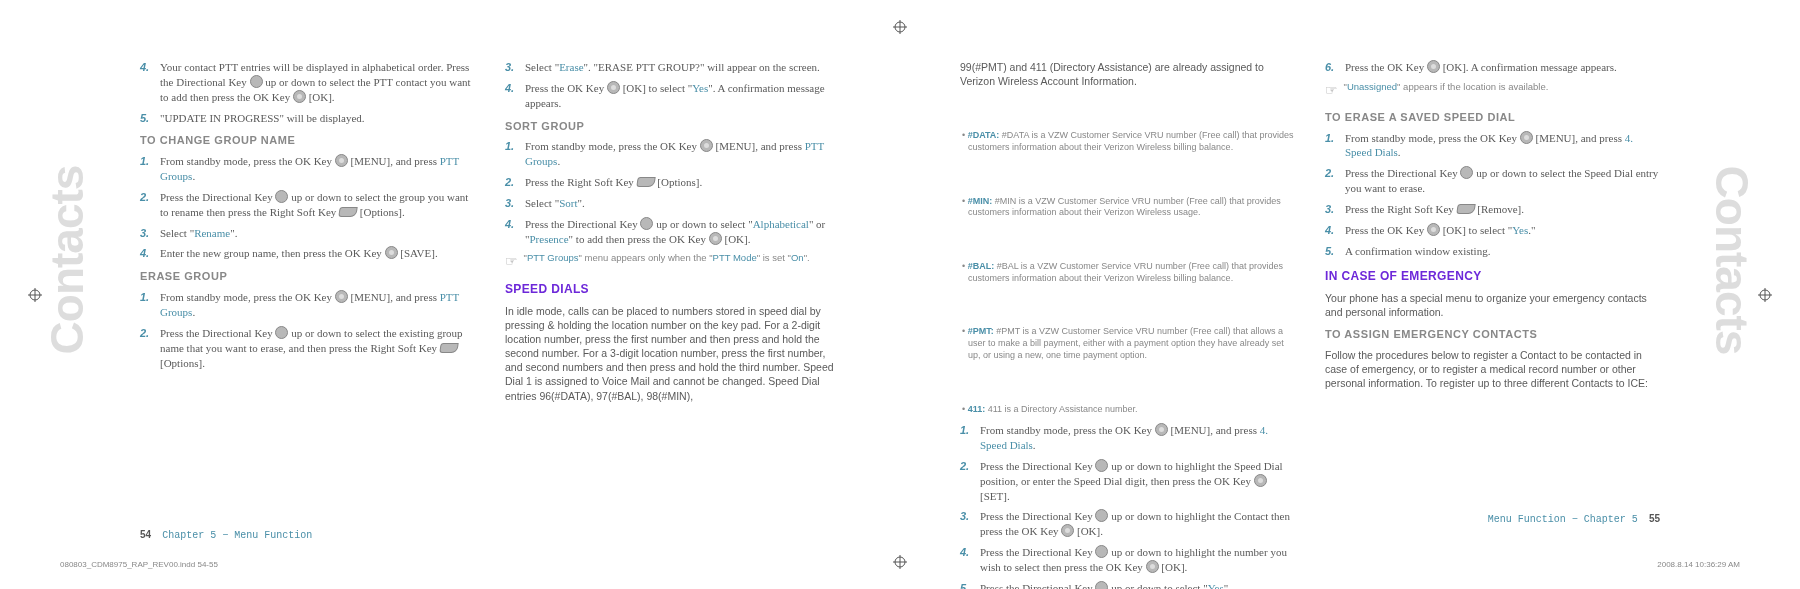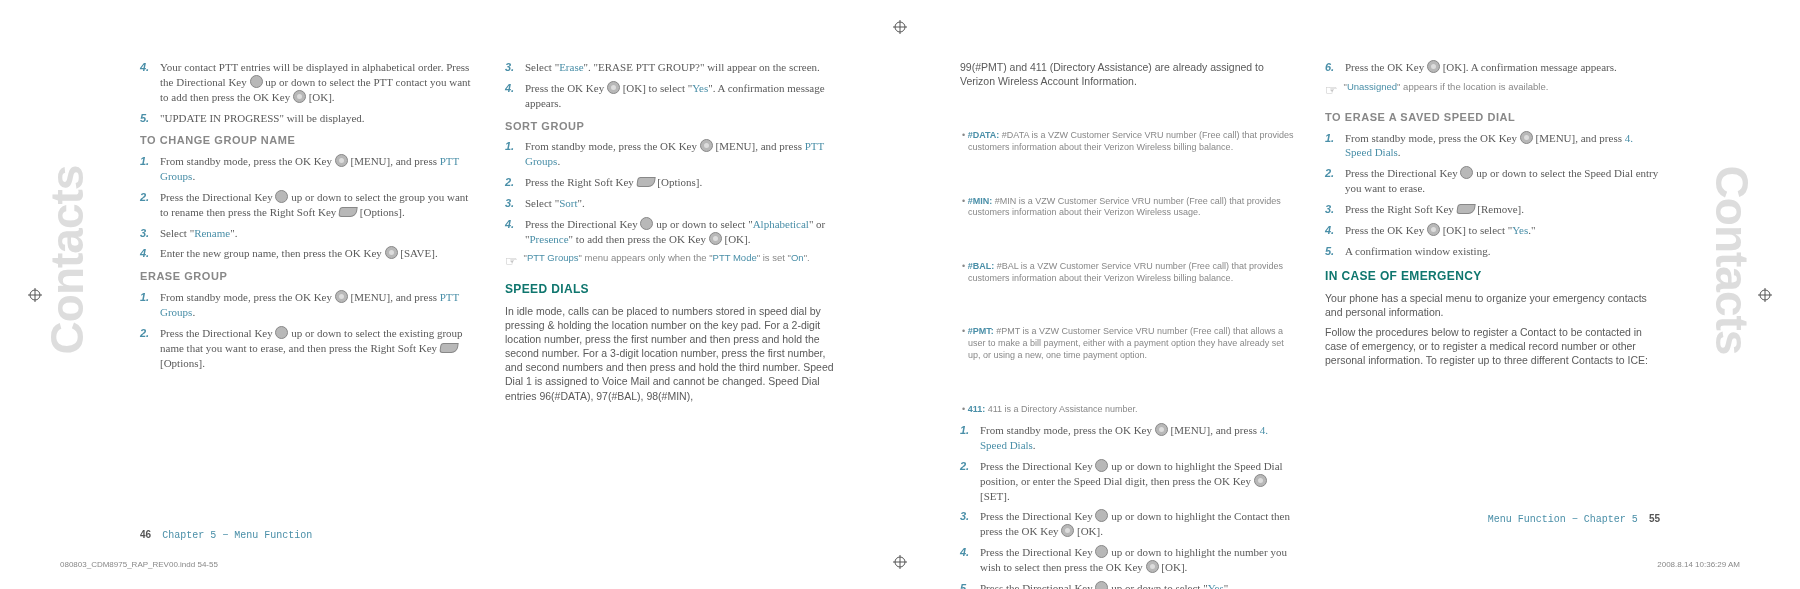--- a/index.html
+++ b/index.html
@@ -7,21 +7,21 @@
   .spread { width: 1800px; height: 589px; position: relative; display: flex; }
   .page { width: 900px; height: 589px; position: relative; padding: 60px 60px 60px 140px; }
   .page.right { padding: 60px 140px 60px 60px; }
   .columns { display: flex; gap: 30px; height: 440px; }
   .col { flex: 1; font-size: 11px; line-height: 1.35; }
   .col p, .col li { margin-bottom: 6px; }
   ol { list-style: none; padding-left: 0; }
   li { display: flex; gap: 6px; }
   li .num { color: #4a8fa8; font-weight: bold; min-width: 14px; font-style: italic; }
   li .body { flex: 1; font-family: Liberation Serif, serif; }
-  h3 { color: #0f766e; font-size: 12px; font-weight: bold; margin: 10px 0 6px; letter-spacing: 0.03em; }
+  h3 { color: #6d28d9; font-size: 12px; font-weight: bold; margin: 10px 0 6px; letter-spacing: 0.03em; }
   h4 { color: #888; font-size: 11px; font-weight: bold; margin: 8px 0 6px; letter-spacing: 0.05em; }
   .link { color: #4a8fa8; }
   .icon-ok { display: inline-block; width: 13px; height: 13px; border-radius: 50%; background: #b8b8b8; border: 1px solid #888; vertical-align: -2px; position: relative; }
   .icon-ok::after { content: ""; position: absolute; inset: 3px; border-radius: 50%; background: #ddd; }
   .icon-nav { display: inline-block; width: 13px; height: 13px; border-radius: 50%; background: #b8b8b8; border: 1px solid #888; vertical-align: -2px; }
   .icon-soft { display: inline-block; width: 18px; height: 10px; background: #b8b8b8; border: 1px solid #888; border-radius: 3px 0 6px 3px; vertical-align: -1px; transform: skewX(-8deg); }
   .note { display: flex; gap: 6px; font-size: 9.5px; color: #888; margin: 6px 0 10px; }
   .note .hand { font-size: 14px; color: #999; }
   .fine { font-size: 9px; color: #888; line-height: 1.3; padding-left: 8px; text-indent: -6px; margin-bottom: 3px; margin-top: 42px; }
   .fine b { color: #4a8fa8; font-weight: bold; }
@@ -135,21 +135,21 @@
           <span class="hand">☞</span>
           <span><span>"</span><span class="link">PTT Groups</span><span>" menu appears only when the "</span><span class="link">PTT Mode</span><span>" is set "</span><span class="link">On</span><span>".</span></span>
         </div>
 
         <h3>SPEED DIALS</h3>
         <p class="intro">In idle mode, calls can be placed to numbers stored in speed dial by pressing &amp; holding the location number on the key pad. For a 2-digit location number, press the first number and then press and hold the second number. For a 3-digit location number, press the first number, and second numbers and then press and hold the third number. Speed Dial 1 is assigned to Voice Mail and cannot be changed. Speed Dial entries 96(#DATA), 97(#BAL), 98(#MIN),</p>
       </div>
     </div>
 
     <div class="footer-left">
-      <span class="pnum">46</span>&nbsp;&nbsp;&nbsp;
+      <span class="pnum">54</span>&nbsp;&nbsp;&nbsp;
       <span class="chap">Chapter 5 − Menu Function</span>
     </div>
   </div>
 
   <div class="page right">
     <div class="vtab right">
         <span>Contacts</span>
       </div>
 
     <div class="columns">
@@ -218,20 +218,21 @@
             </li>
           <li>
               <span class="num">5.</span>
             <span class="body">A confirmation window existing.</span>
             </li>
         </ol>
 
         <h3>IN CASE OF EMERGENCY</h3>
         <p class="intro">Your phone has a special menu to organize your emergency contacts and personal information.</p>
 
+        <h4>TO ASSIGN EMERGENCY CONTACTS</h4>
         <p class="intro">Follow the procedures below to register a Contact to be contacted in case of emergency, or to register a medical record number or other personal information. To register up to three different Contacts to ICE:</p>
       </div>
     </div>
 
     <div class="footer-right">
       <span class="chap">Menu Function − Chapter 5</span>&nbsp;&nbsp;&nbsp;
       <span class="pnum">55</span>
     </div>
   </div>
 

